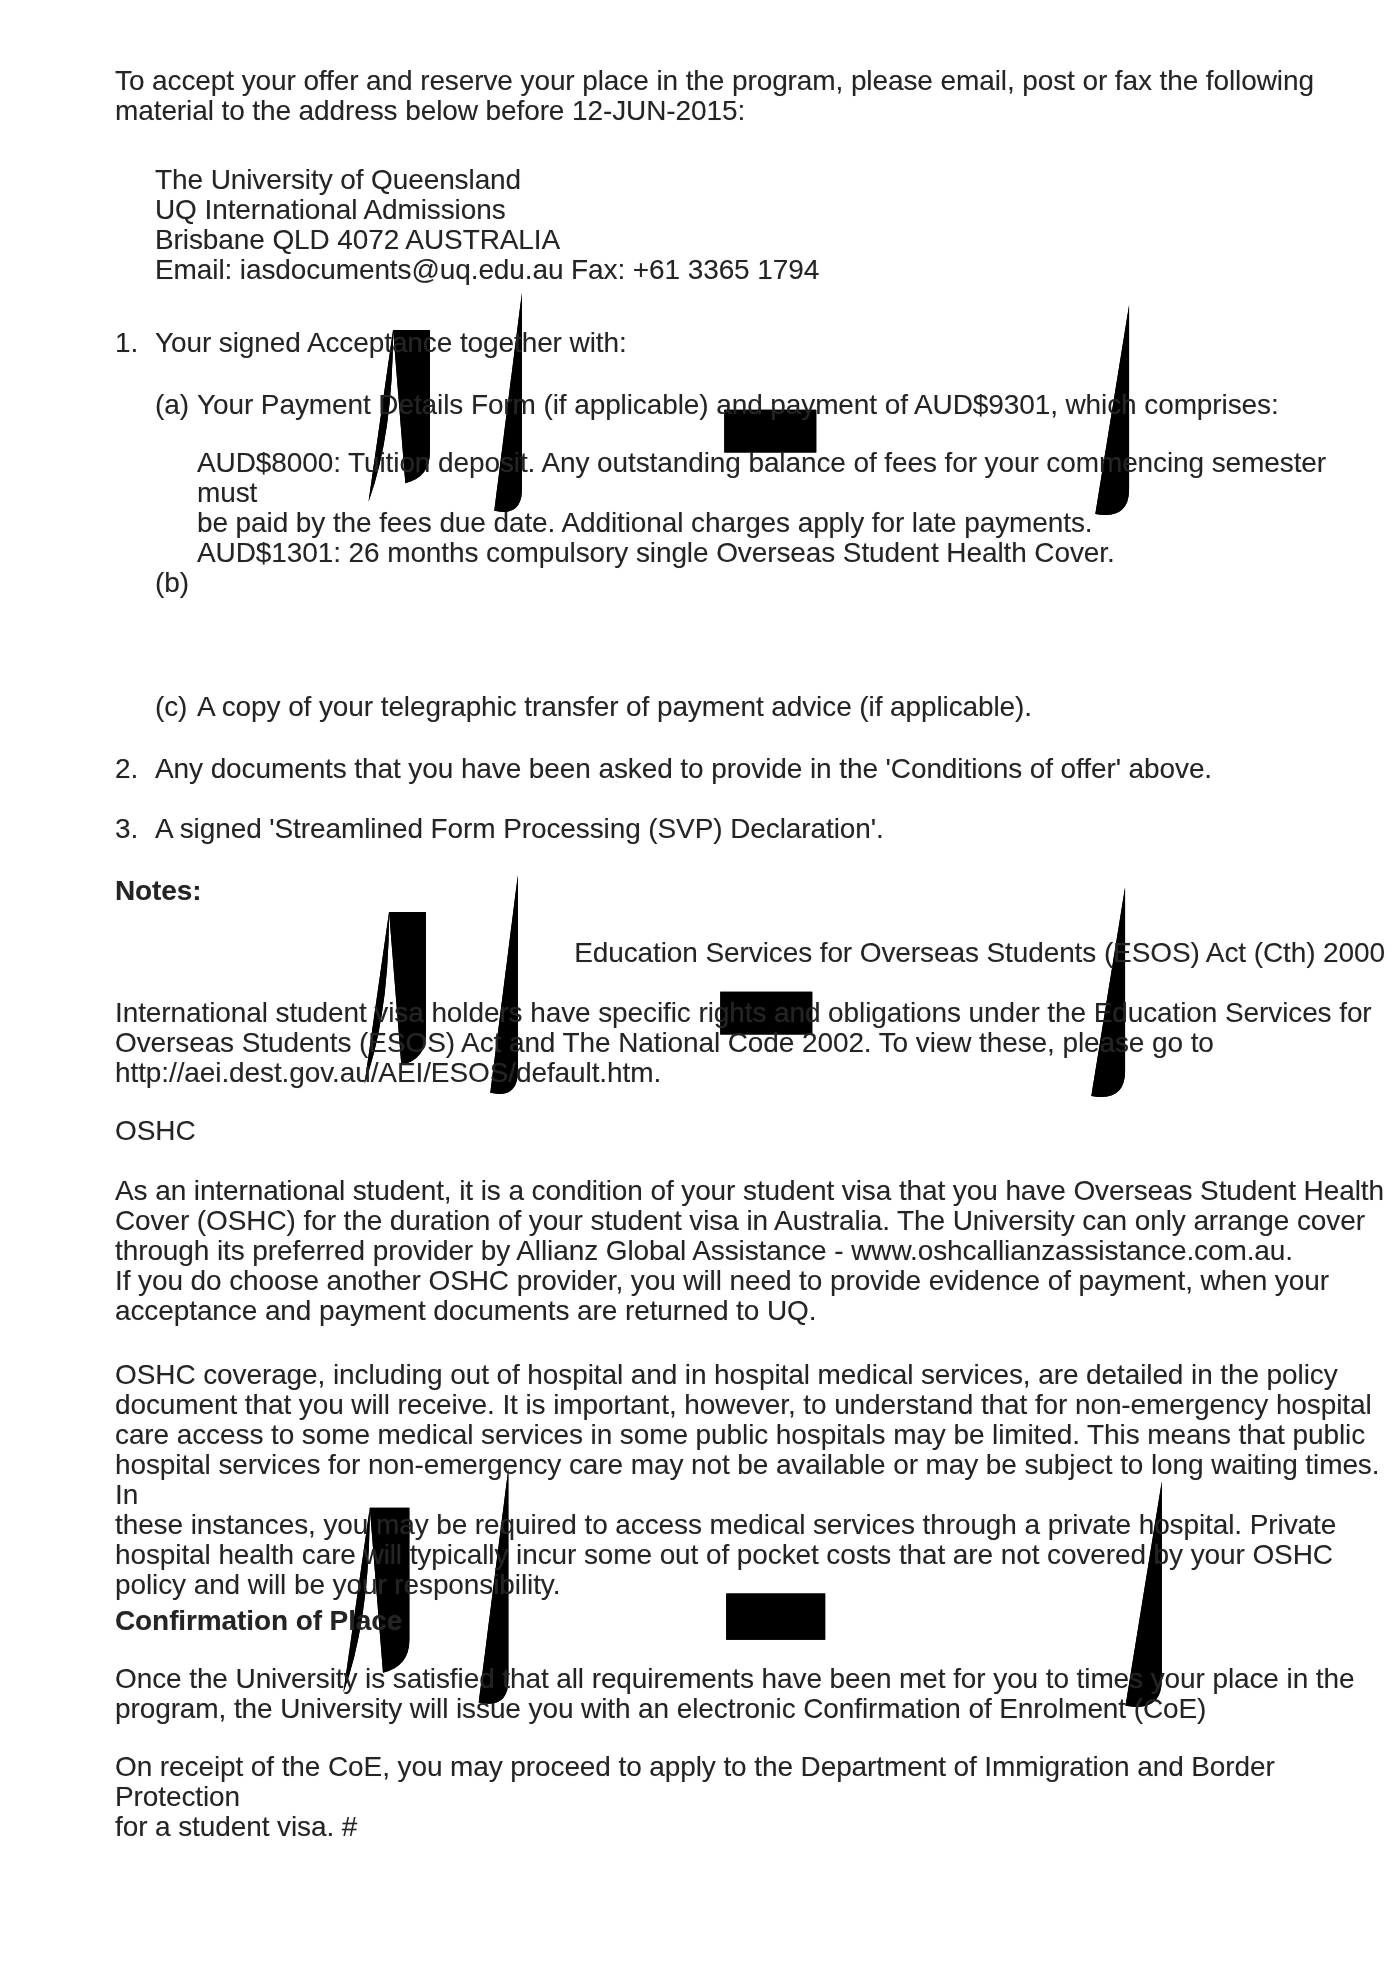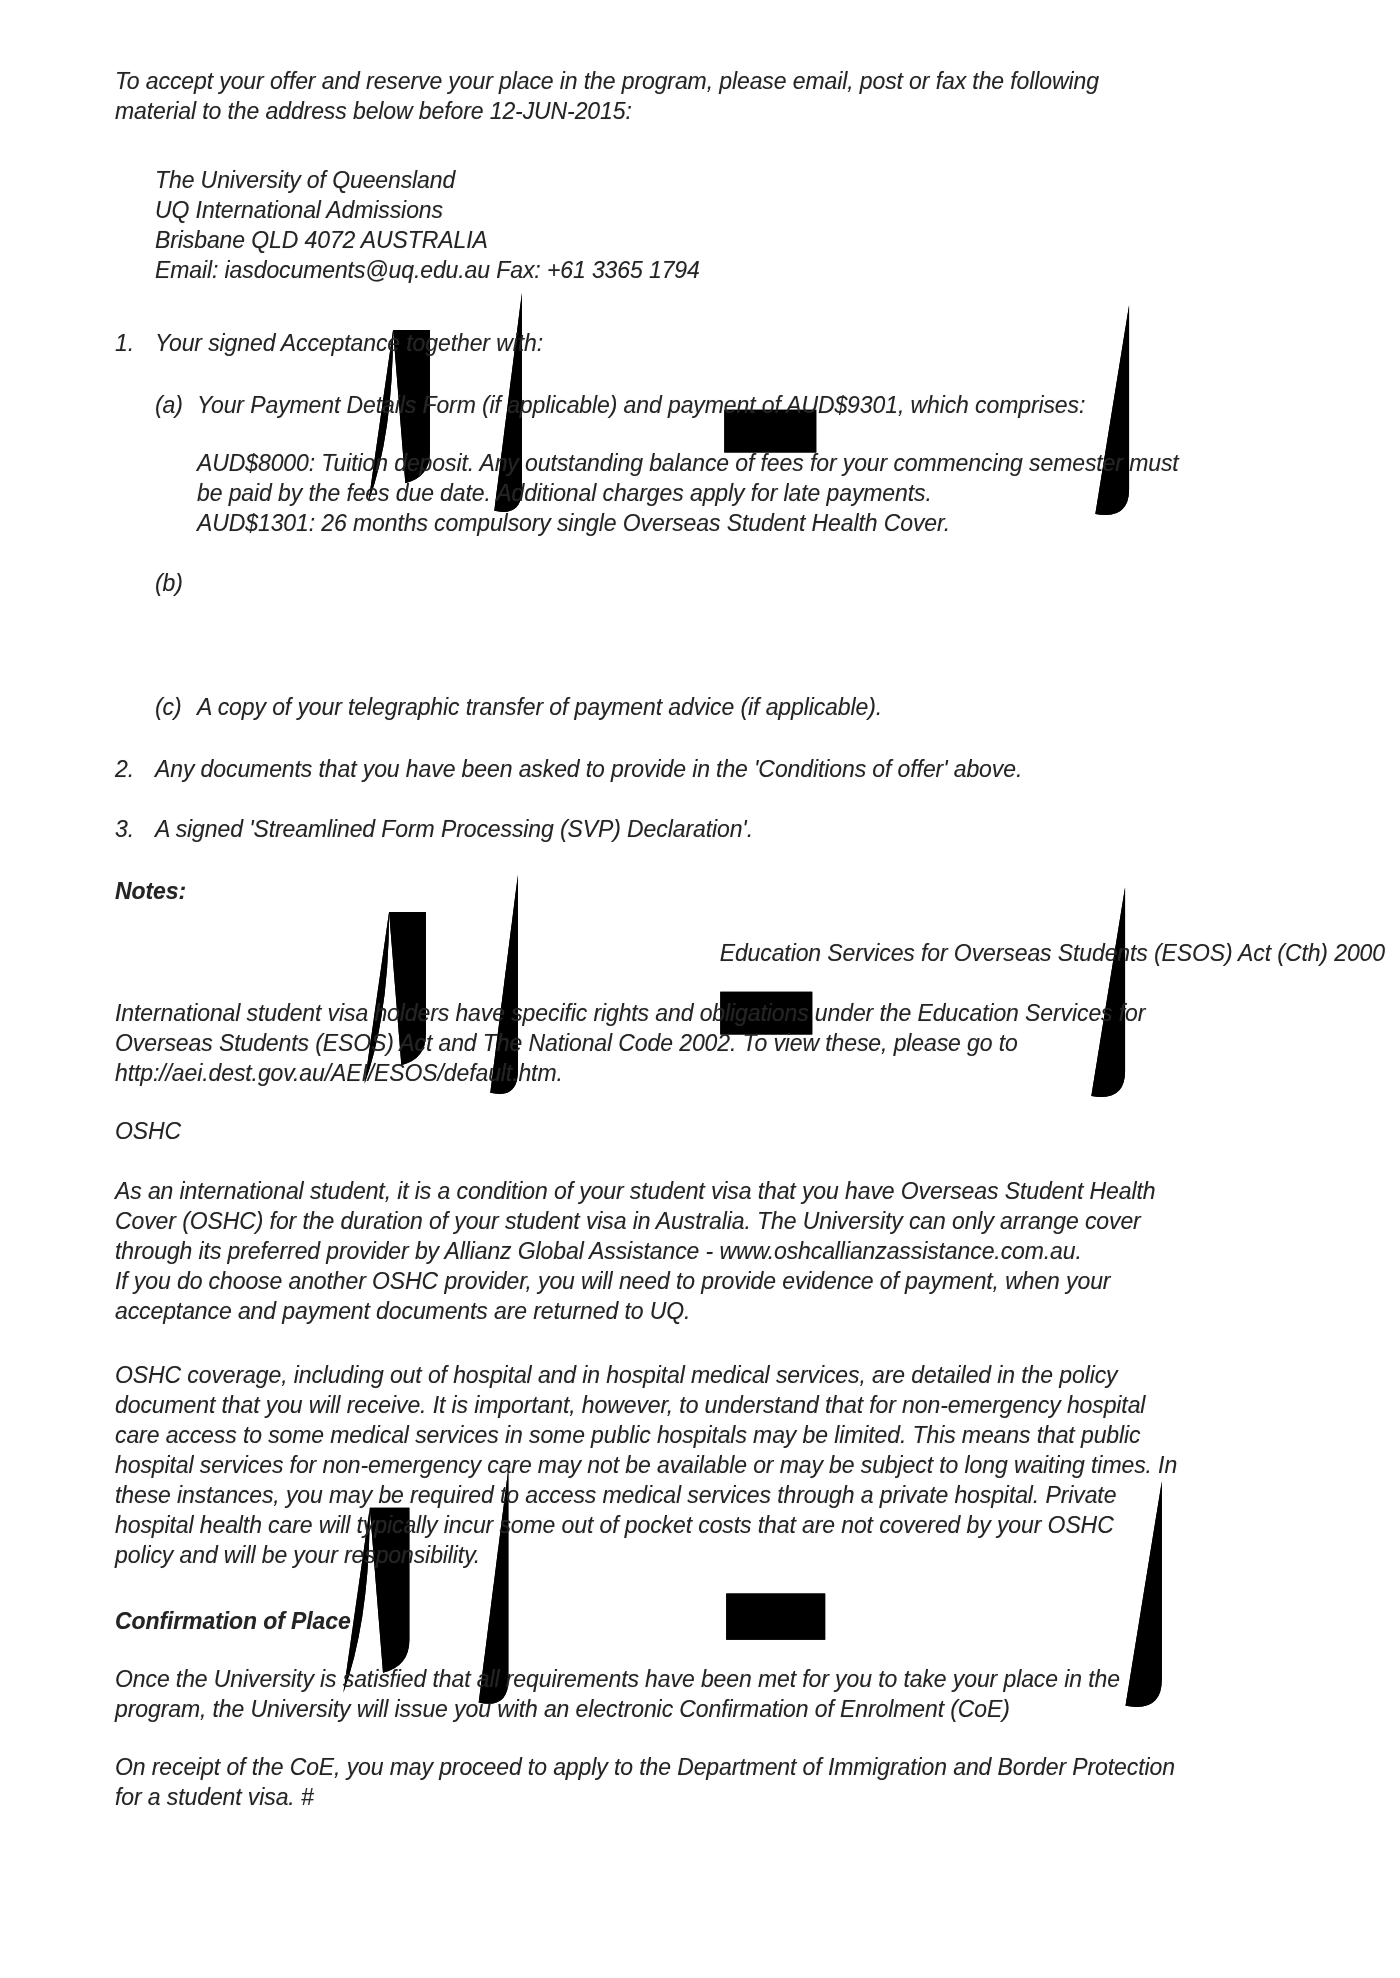--- a/index.html
+++ b/index.html
@@ -7,26 +7,25 @@
     position:relative;
     width:1400px;
     height:1978px;
     background:#ffffff;
     overflow:hidden;
     font-family:"Liberation Sans", "DejaVu Sans", sans-serif;
     color:#242424;
   }
   .tb {
     position:absolute;
-    font-size:23px;
+    font-size:28px;
     line-height:30px;
     letter-spacing:-0.1px;
     white-space:pre-line;
     text-shadow:0 0 1px rgba(90,90,90,0.35);
-    font-style:italic;
   }
   .bold { font-weight:700; }
   .item { display:flex; width:1270px; }
   .num  { flex:none; width:40px; white-space:pre; }
   .lnum { flex:none; width:42px; white-space:pre; }
   .itxt { white-space:pre-line; }
   
   .wm { position:absolute; pointer-events:none; }
 </style>
 </head>
@@ -162,19 +161,19 @@
   <div class="tb" style="top:1360px; left:115px; width:1280px;">OSHC coverage, including out of hospital and in hospital medical services, are detailed in the policy
 document that you will receive. It is important, however, to understand that for non-emergency hospital
 care access to some medical services in some public hospitals may be limited.  This means that public
 hospital services for non-emergency care may not be available or may be subject to long waiting times. In
 these instances, you may be required to access medical services through a private hospital. Private
 hospital health care will typically incur some out of pocket costs that are not covered by your OSHC
 policy and will be your responsibility.</div>
 
   <div class="tb bold" style="top:1606px; left:115px;">Confirmation of Place</div>
 
-  <div class="tb" style="top:1664px; left:115px; width:1270px;">Once the University is satisfied that all requirements have been met for you to take your place in the
+  <div class="tb" style="top:1664px; left:115px; width:1270px;">Once the University is satisfied that all requirements have been met for you to times your place in the
 program, the University will issue you with an electronic Confirmation of Enrolment (CoE)</div>
 
   <div class="tb" style="top:1752px; left:115px; width:1280px;">On receipt of the CoE, you may proceed to apply to the Department of Immigration and Border Protection
 for a student visa. #</div>
 
 </div>
 
 </body></html>

